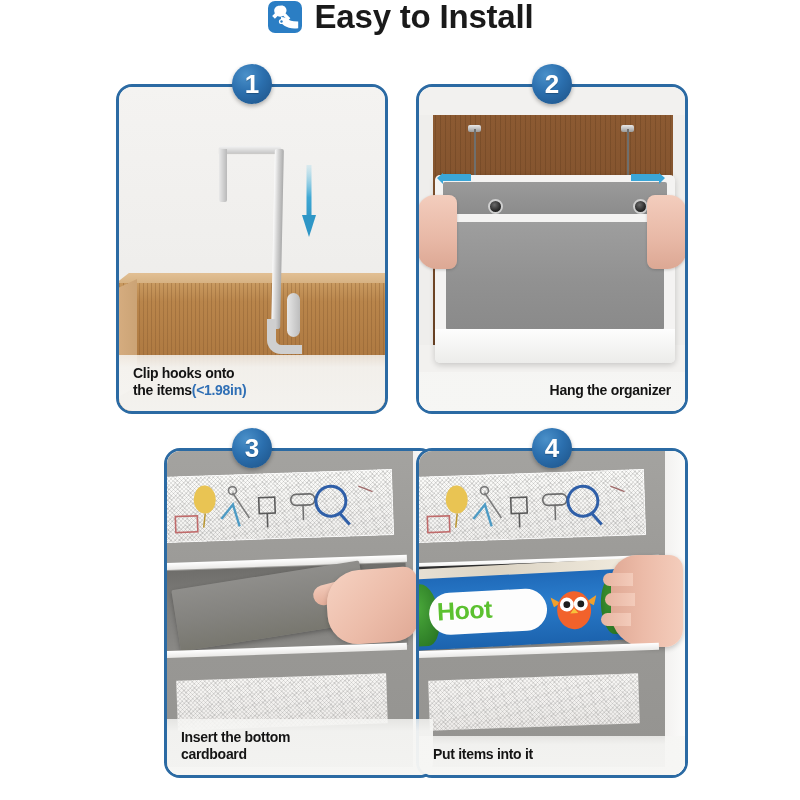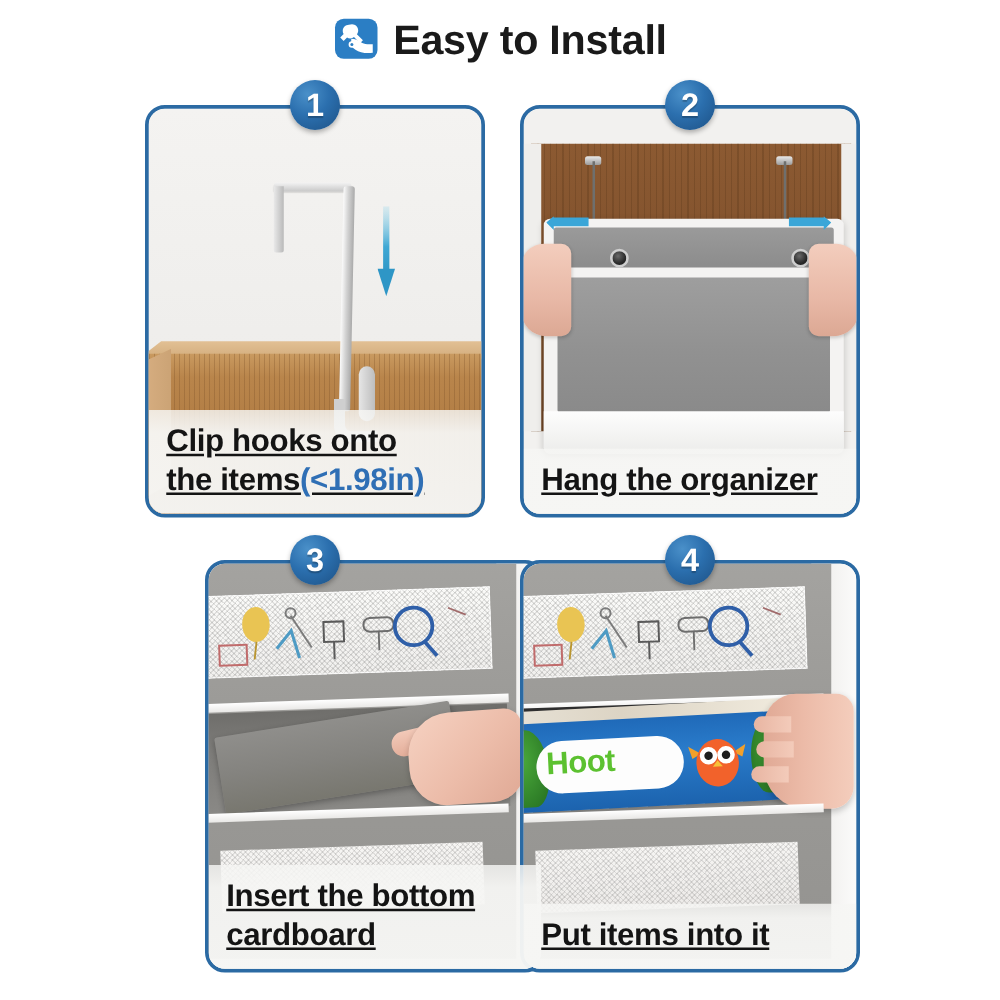--- a/index.html
+++ b/index.html
@@ -16,21 +16,21 @@
   }
 
   
   .header {
     position: absolute;
     top: 0;
     left: 0;
     width: 800px;
     height: 62px;
     display: flex;
-    align-items: center;
+    align-items: flex-start;
     justify-content: center;
     gap: 12px;
   }
   .header-icon {
     width: 36px;
     height: 34px;
     flex: 0 0 auto;
     display: block;
   }
   .header-title {
@@ -54,21 +54,21 @@
     position: absolute;
     width: 272px;
     height: 330px;
     border: 3px solid #2b6aa3;
     border-radius: 16px;
     background: #f7f7f5;
     box-sizing: border-box;
     overflow: hidden;
   }
   .panel.p1 { left: 0px;   top: 0px; }
-  .panel.p2 { left: 300px; top: 0px; }
+  .panel.p2 { left: 300px; top: 0px; text-align: right; }
   .panel.p3 { left: 0px;   top: 364px; margin-left: 48px; }
   .panel.p4 { left: 300px; top: 364px; }
 
   .panel-scene {
     position: absolute;
     inset: 0;
     overflow: hidden;
   }
 
   
@@ -101,26 +101,25 @@
     position: absolute;
     left: 0;
     right: 0;
     bottom: 0;
     padding: 10px 14px 12px 14px;
     background: linear-gradient(to bottom, rgba(246,246,244,0.82) 0%, rgba(246,246,244,0.95) 22%, rgba(246,246,244,0.97) 100%);
     z-index: 15;
     box-sizing: border-box;
   }
   .caption-text {
-    font-size: 25px;
+    font-size: 14px;
     font-weight: bold;
     color: #141414;
     line-height: 1.22;
     letter-spacing: -0.3px;
-    text-decoration: underline;
   }
   .caption-accent { color: #2f6fb5; }
 
   
   .p1-wallbg {
     position: absolute; inset: 0;
     background: linear-gradient(to bottom, #f4f3f1 0%, #efeeec 55%, #eceae7 100%);
   }
   .p1-door {
     position: absolute;

